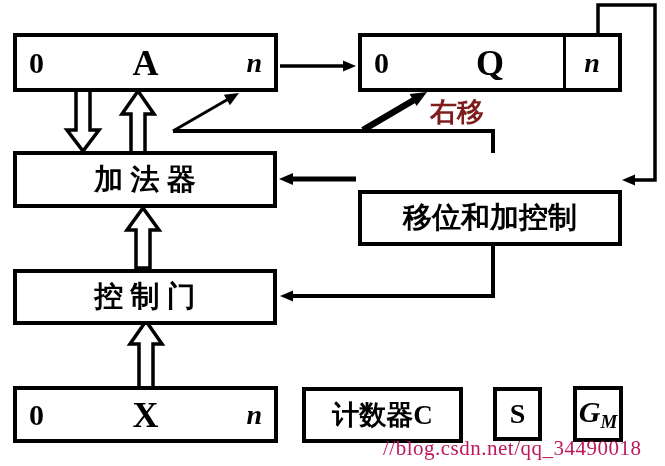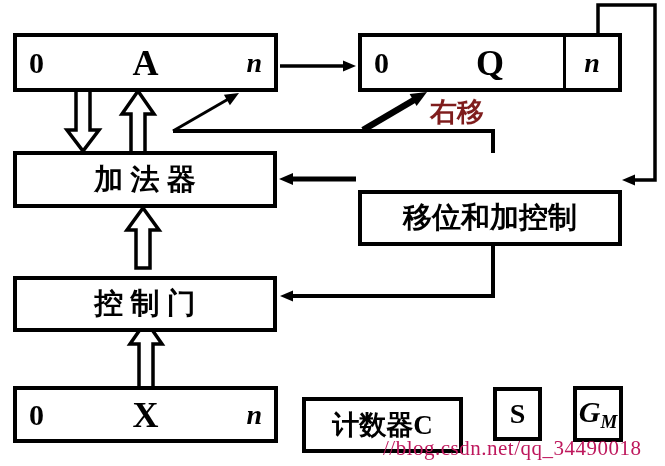--- a/index.html
+++ b/index.html
@@ -110,31 +110,31 @@
   </div>
 
   <div class="box" style="left:13px;top:151px;width:264px;height:57px;">
     <span class="cn-label">加 法 器</span>
   </div>
 
   <div class="box" style="left:358px;top:168px;width:264px;height:56px;margin-top:22px;">
     <span class="cn-label">移位和加控制</span>
   </div>
 
-  <div class="box" style="left:13px;top:276px;width:264px;height:56px;">
+  <div class="box" style="left:13px;top:269px;width:264px;height:56px;">
     <span class="cn-label">控 制 门</span>
   </div>
 
   <div class="box reg" style="left:13px;top:386px;width:265px;height:57px;">
     <span class="bit-low">0</span>
     <span class="reg-name">X</span>
     <span class="bit-high">n</span>
   </div>
 
-  <div class="box" style="left:302px;top:387px;width:161px;height:56px;margin-top:10px;">
+  <div class="box" style="left:302px;top:387px;width:161px;height:56px;">
     <span class="counter-glyph">计数器C</span>
   </div>
 
   <div class="box" style="left:493px;top:387px;width:49px;height:54px;">
     <span class="s-glyph">S</span>
   </div>
 
   <div class="box" style="left:573px;top:386px;width:50px;height:56px;font-style:italic;">
     <span><span class="gm-base">G</span><span class="gm-sub">M</span></span>
   </div>

